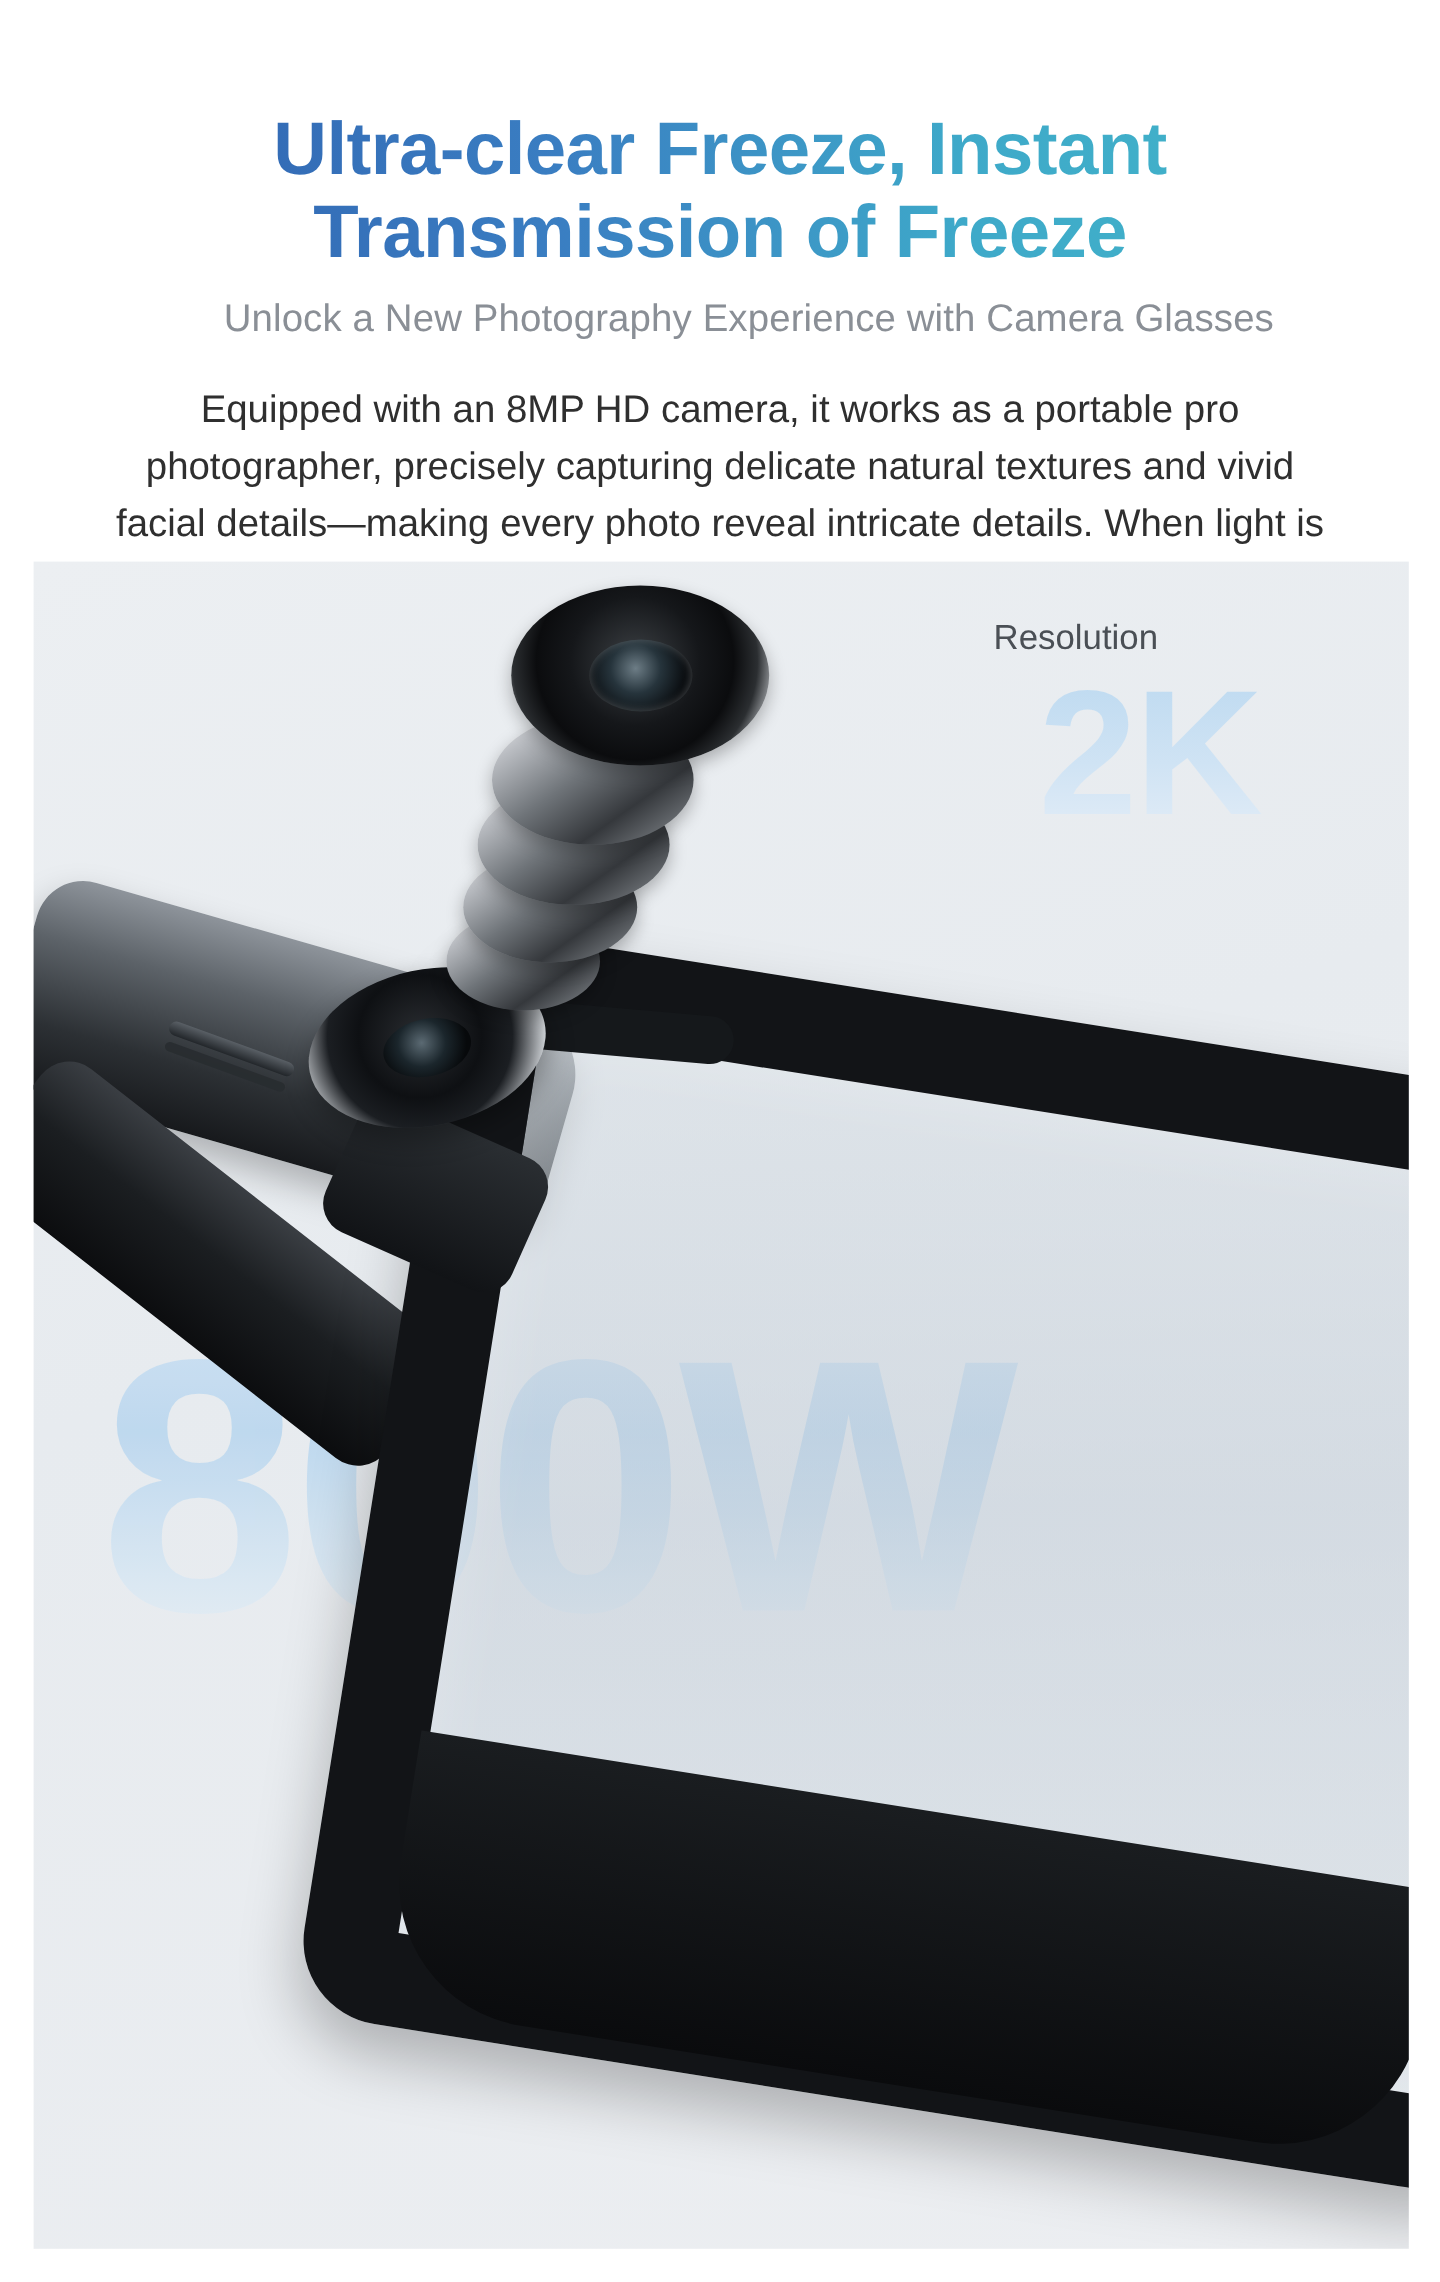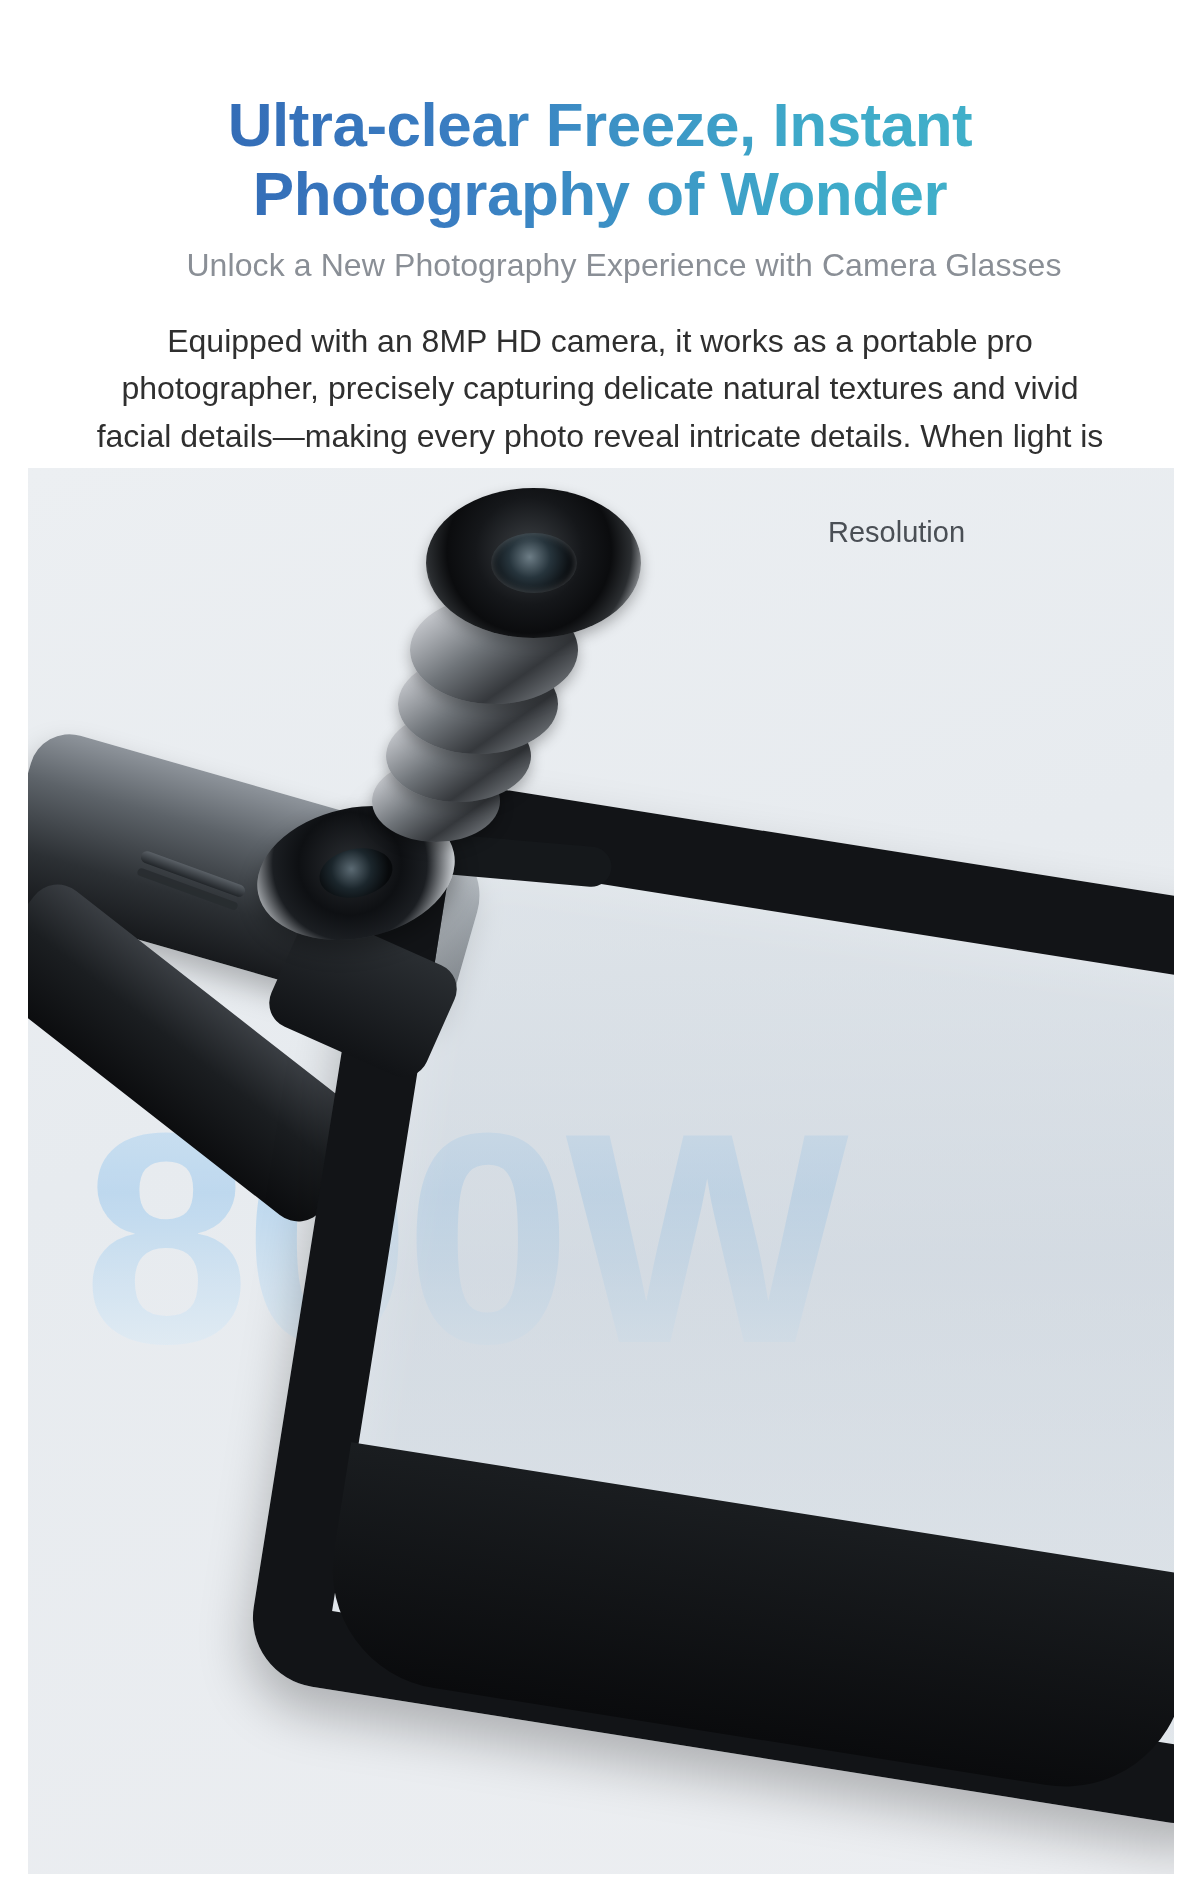--- a/index.html
+++ b/index.html
@@ -253,31 +253,32 @@
   }
 </style>
 </head>
 <body>
 
 <div class="page">
 
   <div class="header">
     <h1 class="headline">
       <span class="l1 grad-text">Ultra-clear Freeze, Instant</span>
-      <span class="l2 grad-text">Photography of Wonder</span>
+      <span class="l2 grad-text">Transmission of Freeze</span>
     </h1>
     <div class="subhead">Unlock a New Photography Experience with Camera Glasses</div>
     <p class="bodycopy">Equipped with an 8MP HD camera, it works as a portable pro photographer, precisely capturing delicate natural textures and vivid facial details—making every photo reveal intricate details. When light is low, the intelligent flash auto-fills, illuminates dark scenes, and eliminates blur/noise to ensure premium image quality.</p>
   </div>
 
   <div class="hero">
 
     <div class="ghost-800w">800W</div>
 
     <div class="res-label">Resolution</div>
+    <div class="res-value">2K</div>
 
     <div class="glasses">
 
       <div class="temple"></div>
       <div class="temple-arm"></div>
       <div class="vent"></div>
 
       <div class="frame-front"></div>
       <div class="frame-lower"></div>
       <div class="bridge"></div>

